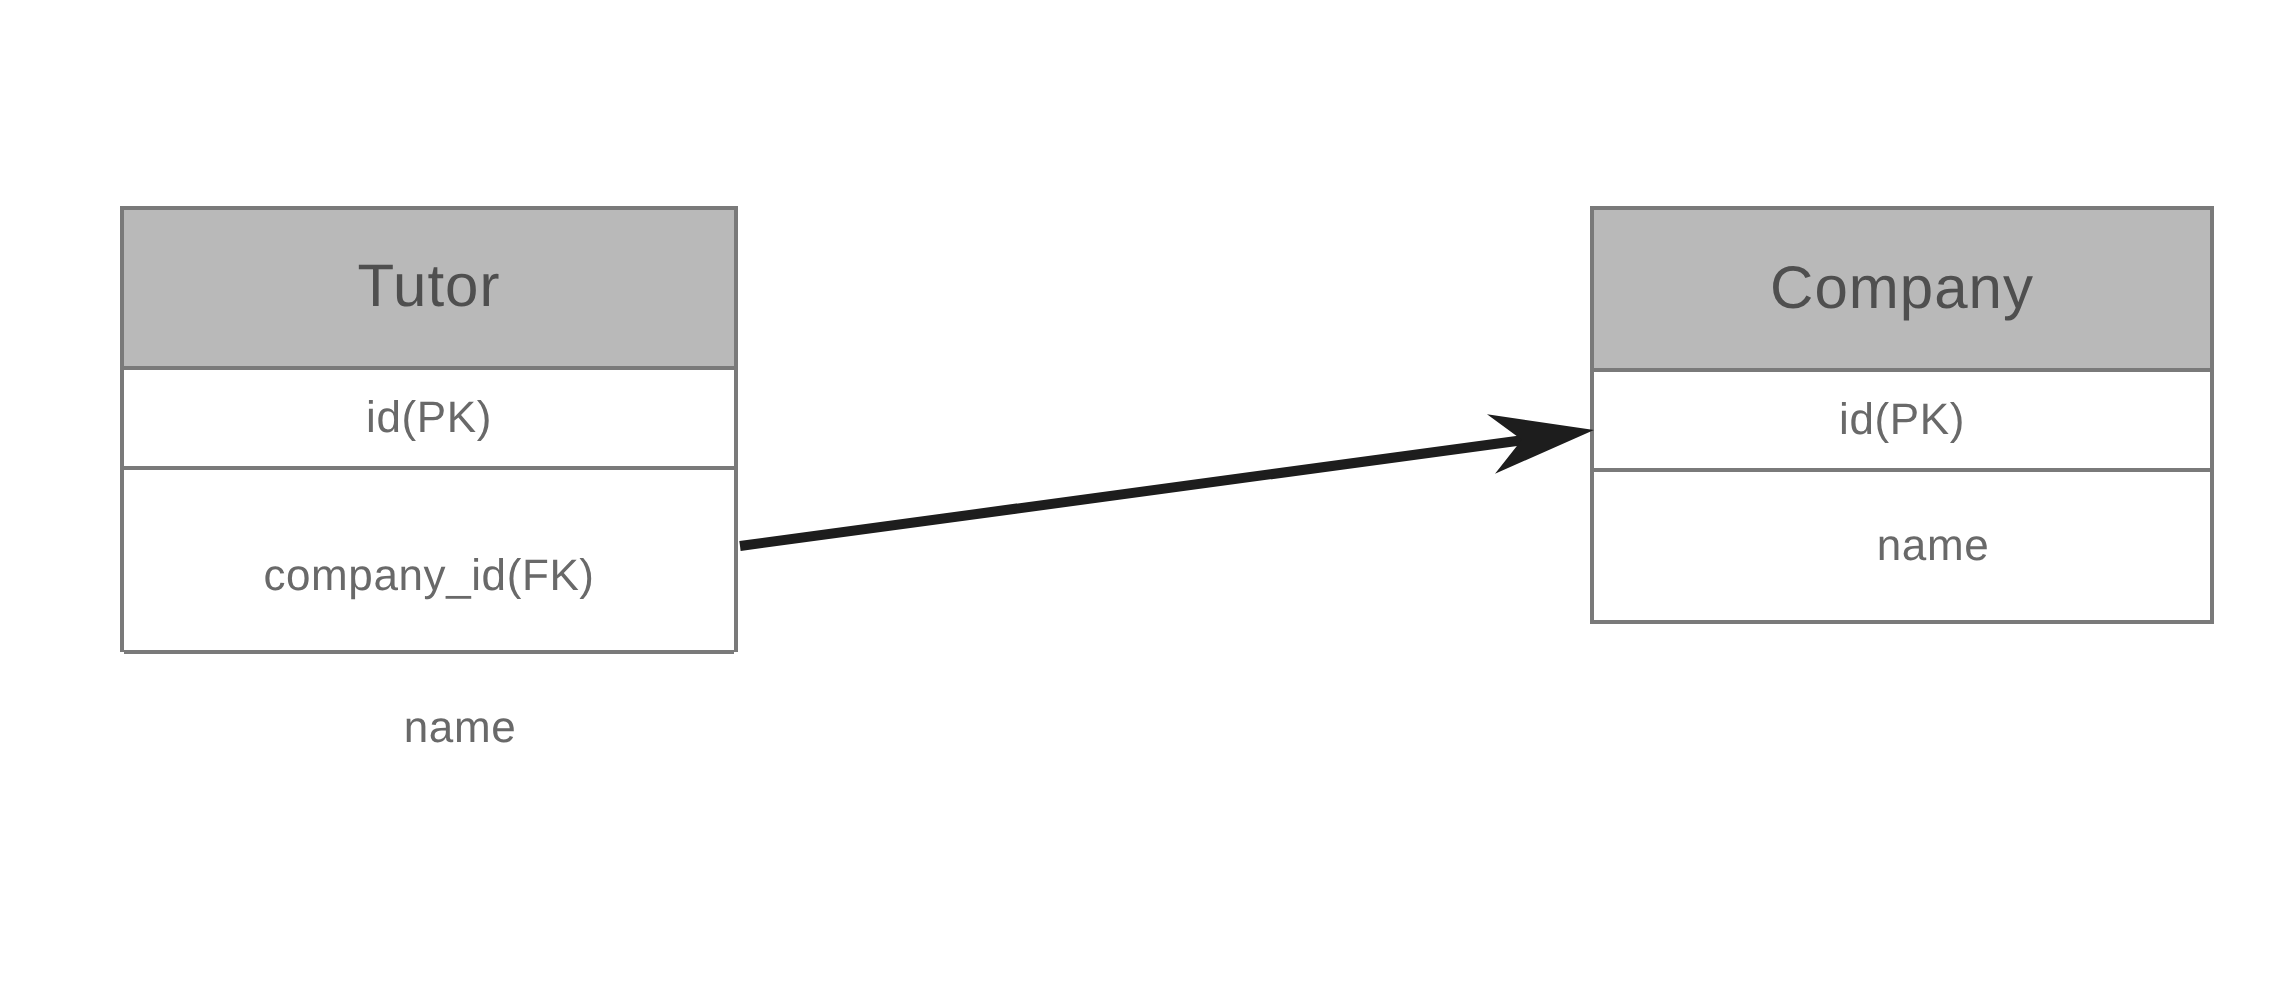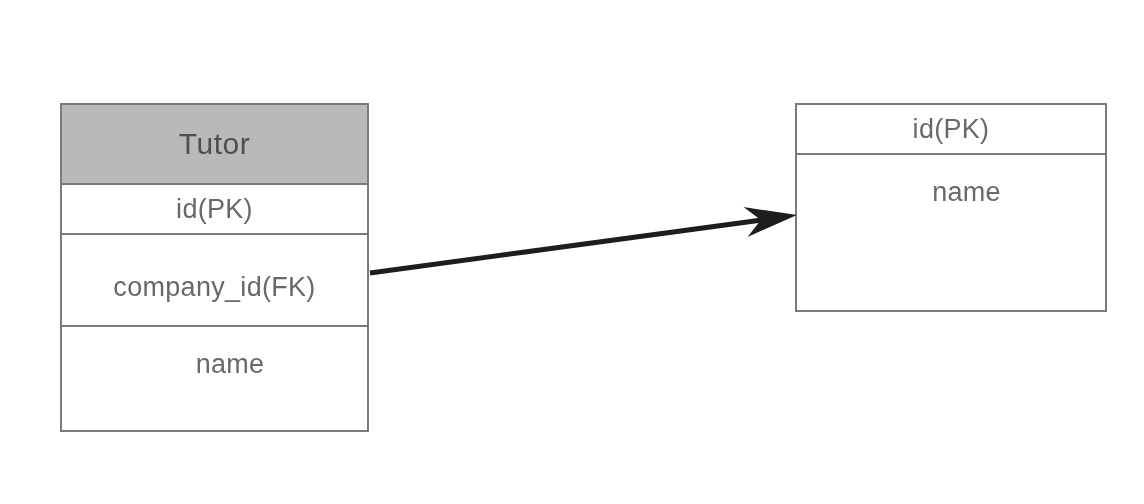--- a/index.html
+++ b/index.html
@@ -12,21 +12,21 @@
     overflow: hidden;
   }
   .entity {
     position: absolute;
     box-sizing: border-box;
     display: flex;
     flex-direction: column;
     background: var(--row-fill, #ffffff);
     border: 2px solid var(--border-color, #7a7a7a);
   }
-  .entity-tutor   { left: 60px;  top: 103px; width: 309px; height: 329px; }
+  .entity-tutor   { left: 60px;  top: 103px; width: 309px; height: 223px; }
   .entity-company { left: 795px; top: 103px; width: 312px; height: 209px; }
   .entity-header {
     box-sizing: border-box;
     flex: 0 0 auto;
     display: flex;
     align-items: center;
     justify-content: center;
     background: var(--header-fill, #b9b9b9);
     border-bottom: 2px solid var(--border-color, #7a7a7a);
     color: var(--header-text, #4f4f4f);
@@ -36,21 +36,21 @@
   .entity-tutor .entity-header   { height: 80px; }
   .entity-company .entity-header { height: 81px; }
   .entity-row {
     box-sizing: border-box;
     flex: 0 0 auto;
     display: flex;
     align-items: center;
     justify-content: center;
     border-bottom: 2px solid var(--border-color, #7a7a7a);
     color: var(--row-text, #696969);
-    font-size: 27px;
+    font-size: 22px;
     letter-spacing: 0.3px;
     background: var(--row-fill, #ffffff);
   }
   .entity-row:last-child { border-bottom: none; }
   .row-h50 { height: 50px; }
   .row-h77 { height: 77px; margin-top: 15px; }
   .row-h74 { height: 74px; margin-left: 31px; }
   .arrow-layer {
     position: absolute;
     left: 0; top: 0;
@@ -76,20 +76,23 @@
   <div class="entity entity-tutor">
     <div class="entity-header">
       <span>Tutor</span>
     </div>
     <div class="entity-row row-h50">id(PK)</div>
     <div class="entity-row row-h77">company_id(FK)</div>
     <div class="entity-row row-h74">name</div>
   </div>
 
   <div class="entity entity-company">
+    <div class="entity-header">
+      <span>Company</span>
+    </div>
     <div class="entity-row row-h50">id(PK)</div>
     <div class="entity-row row-h74">name</div>
   </div>
 
   <svg class="arrow-layer" width="1144" height="504" viewBox="0 0 1144 504">
     <g>
       <line class="arrow-line" x1="370" y1="273" x2="762" y2="220"></line>
       <polygon class="arrow-head" points="797,215 747.5,236.9 760.9,219.9 743.5,207.1"></polygon>
     </g>
   </svg>

